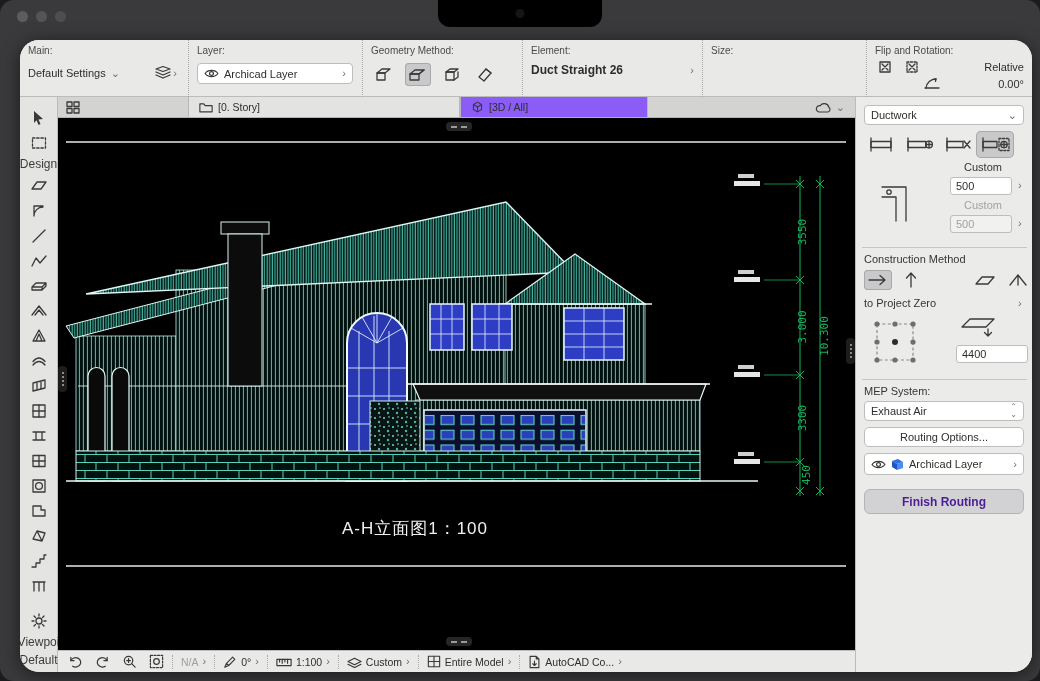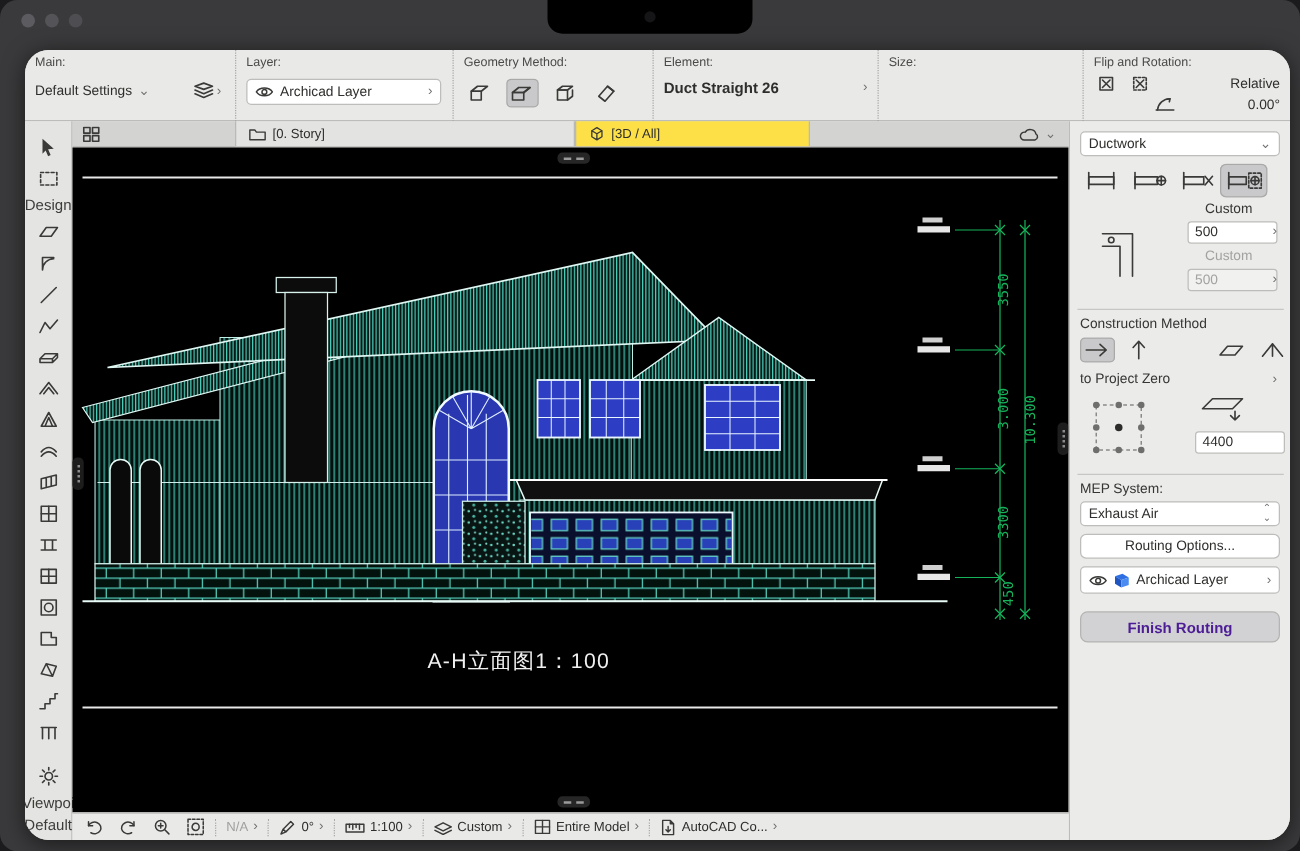--- a/index.html
+++ b/index.html
@@ -27,21 +27,21 @@
   .sel{background:#c9c9cb;box-shadow:inset 0 0 0 1px #a9a9a7}
   .push{margin-left:auto}
   svg.ln *{stroke:#3a3a38;fill:none;stroke-width:1.3;stroke-linecap:round;stroke-linejoin:round}
   svg.ln .fl{fill:#3a3a38;stroke:none}
 
   
   .tabbar{position:absolute;top:57px;left:38px;width:797px;height:21px;background:#d3d3d1;border-bottom:1px solid #b3b3b1;display:flex;align-items:stretch}
   .quad{display:flex;align-items:center;padding:0 8px}
   .tab{display:flex;align-items:center;gap:5px;font-size:10.5px;padding:0 10px;border-left:1px solid #b9b9b7;border-right:1px solid #b9b9b7;background:#e3e3e1}
   .tab.story{margin-left:100px;width:272px}
-  .tab.active{background:#fde047}
+  .tab.active{background:#8b5cf6}
   .cloudbox{margin-left:auto;display:flex;align-items:center;gap:3px;padding:0 10px}
 
   
   .lefttools{position:absolute;top:57px;left:0;width:38px;height:575px;background:#e4e4e2;border-right:1px solid #bcbcba;display:flex;flex-direction:column;align-items:center;padding-top:8px}
   .ltool{height:25px;display:flex;align-items:center;justify-content:center;width:100%}
   .lt-label{font-size:12px;color:#3c3c3a;height:18px;display:flex;align-items:center}
   .lbot{margin-top:auto;display:flex;flex-direction:column;align-items:center;padding-bottom:3px}
 
   
   .canvas{position:absolute;top:78px;left:38px;width:797px;height:532px;background:#000}
@@ -49,21 +49,21 @@
   .handle i{display:block;width:16px;border-top:2px dashed #9a9a9a}
   .vhandle{position:absolute;width:9px;height:26px;background:#1d1d1d;border-radius:4px;display:flex;align-items:center;justify-content:center}
   .vhandle i{display:block;height:14px;border-left:2px dotted #8b8b8b}
 
   
   .rightpanel{position:absolute;top:57px;left:835px;width:177px;height:575px;background:#ebebe9;border-left:1px solid #bcbcba;font-size:11px}
   .rp{position:absolute}
   .rsel{display:flex;align-items:center;background:#fff;border:1px solid #bdbdbb;border-radius:4px;height:20px;padding:0 6px;width:160px}
   .rdiv{position:absolute;left:6px;width:165px;border-top:1px solid #c6c6c4}
   .rlabel{font-size:11px;color:#353533}
-  .rinput{background:#fff;border:1px solid #bdbdbb;border-radius:3px;height:18px;width:72px;font-size:11px;display:flex;align-items:center;padding:0 5px}
+  .rinput{background:#fff;border:1px solid #bdbdbb;border-radius:3px;height:18px;width:62px;font-size:11px;display:flex;align-items:center;padding:0 5px}
   .dim2{color:#a2a2a0}
   .rinput.dis{background:#f1f1ef;color:#a2a2a0}
   .rbtn{display:flex;align-items:center;justify-content:center;background:#fff;border:1px solid #bdbdbb;border-radius:5px;height:20px;width:160px;font-size:11px}
   .finish{background:#d2d2d4;border:1px solid #b4b4b2;border-radius:6px;height:25px;width:160px;font-weight:bold;font-size:12px;color:#4c1d95;display:flex;align-items:center;justify-content:center}
   .ducticon{width:38px;height:27px;display:flex;align-items:center;justify-content:center;border-radius:5px}
 
   
   .statusbar{position:absolute;left:38px;top:610px;width:797px;height:22px;background:#e9e9e7;border-top:1px solid #bcbcba;display:flex;align-items:center;font-size:10.5px;color:#2e2e2c;padding:0 4px}
   .sit{display:flex;align-items:center;gap:4px;padding:0 6px;white-space:nowrap}
   .ssep{height:14px;border-left:1px dotted #a9a9a7;margin:0 2px}

